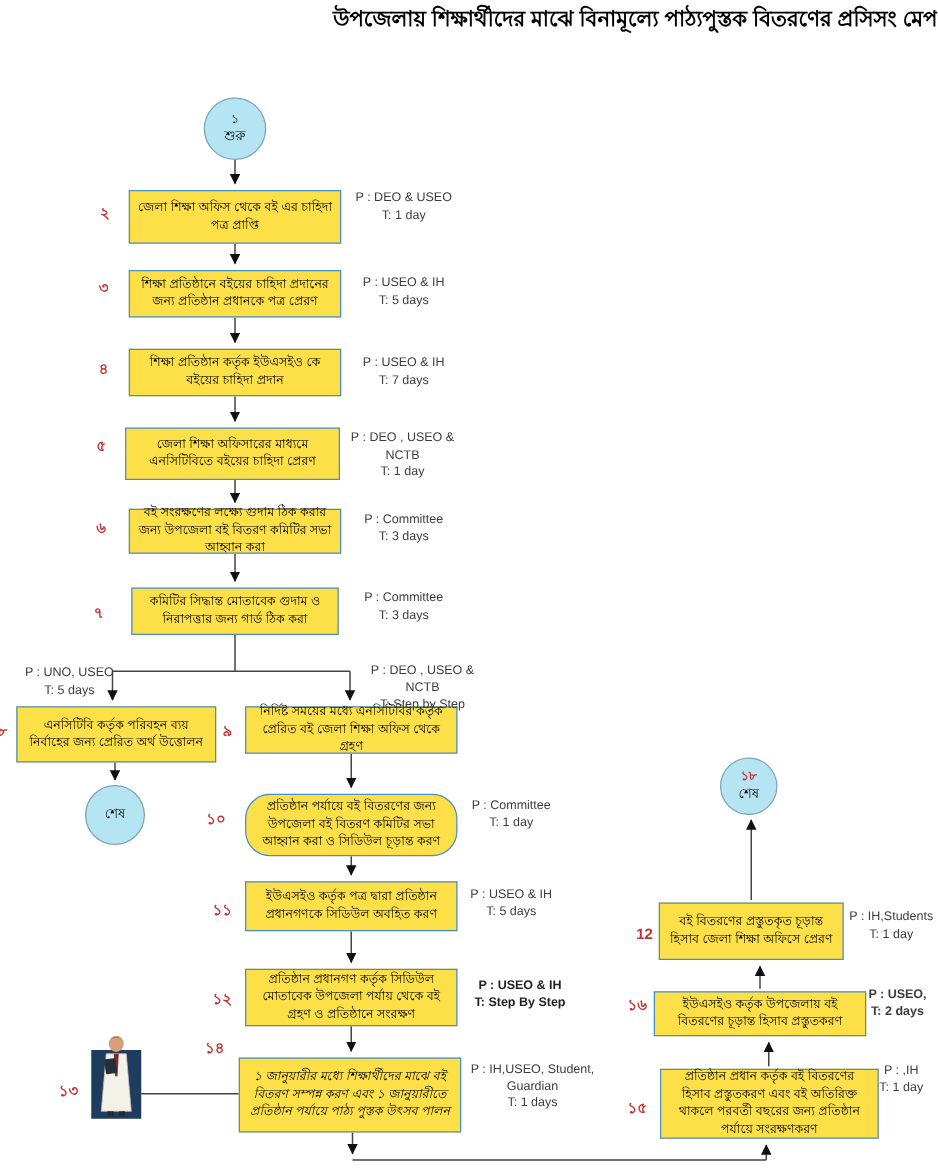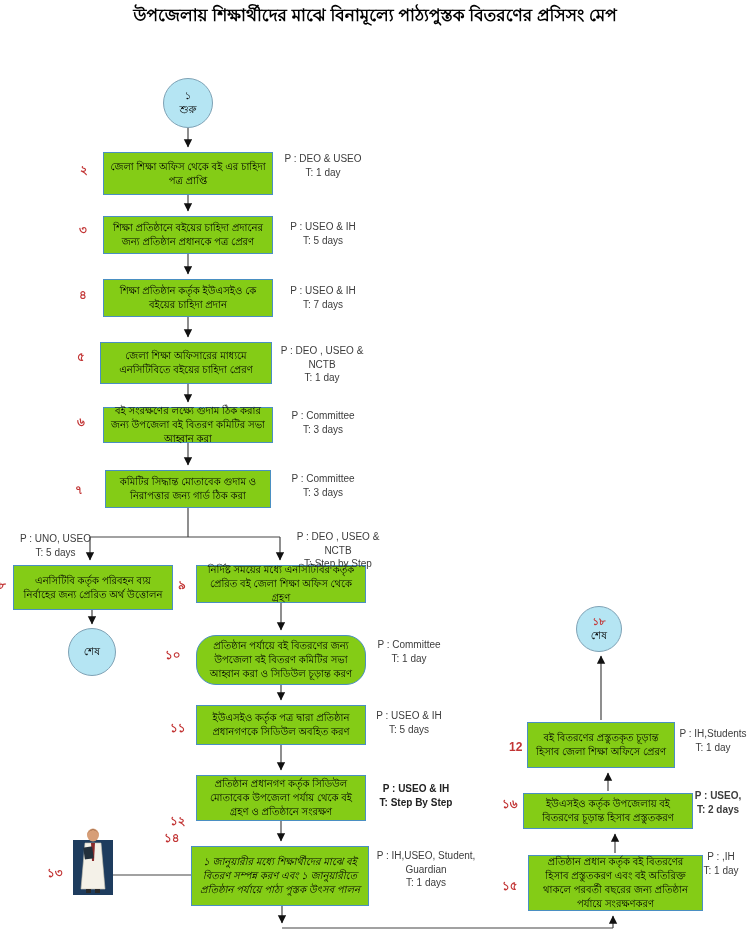--- a/index.html
+++ b/index.html
@@ -2,26 +2,26 @@
 <html><head>
 <meta charset="utf-8">
 <style>
   html,body{margin:0;padding:0;background:#ffffff;}
   #canvas{
     position:relative;width:750px;height:934px;background:#ffffff;overflow:hidden;
     font-family:"Liberation Sans","DejaVu Sans",sans-serif;
   }
   #connectors{position:absolute;left:0;top:0;z-index:0;}
   .title{
-    position:absolute;left:0;top:2px;width:750px;text-align:center;
+    position:absolute;left:0;top:2px;width:750px;text-align:right;
     font-size:17px;font-weight:bold;color:#000;z-index:2;
   }
   .box{
     position:absolute;z-index:1;
-    background:#84cc16;border:1.5px solid #4a8fc2;
+    background:#fde047;border:1.5px solid #4a8fc2;
     display:flex;align-items:center;justify-content:center;
     text-align:center;font-size:10px;line-height:1.4;color:#000;
     padding:2px 6px;box-sizing:border-box;
   }
   .circle{
     position:absolute;z-index:1;border-radius:50%;
     background:#b5e5f3;border:1px solid #7fa2b5;
     display:flex;flex-direction:column;align-items:center;justify-content:center;
     font-size:10.5px;color:#000;line-height:1.25;box-sizing:border-box;
   }
@@ -91,21 +91,21 @@
   <div class="num" style="left:80px;top:161px;">২</div>
   <div class="num" style="left:79px;top:221px;">৩</div>
   <div class="num" style="left:79px;top:286px;">৪</div>
   <div class="num" style="left:77px;top:348px;">৫</div>
   <div class="num" style="left:77px;top:413px;">৬</div>
   <div class="num" style="left:75px;top:481px;">৭</div>
   <div class="num" style="left:-2px;top:576px;">৮</div>
   <div class="num" style="left:178px;top:576px;">৯</div>
   <div class="num" style="left:165px;top:646px;">১০</div>
   <div class="num" style="left:170px;top:719px;">১১</div>
-  <div class="num" style="left:170px;top:812px;">১২</div>
+  <div class="num" style="left:170px;top:790px;">১২</div>
   <div class="num" style="left:47px;top:864px;">১৩</div>
   <div class="num" style="left:164px;top:829px;text-align:right;">১৪</div>
   <div class="num" style="left:502px;top:877px;">১৫</div>
   <div class="num" style="left:502px;top:795px;">১৬</div>
   <div class="num" style="left:509px;top:740px;">12</div>
 
   <div class="box" style="left:103px;top:152px;width:170px;height:43px;">
       <span>জেলা শিক্ষা অফিস থেকে বই এর চাহিদা পত্র প্রাপ্তি</span>
     </div>
   <div class="box" style="left:103px;top:216px;width:170px;height:38px;">

